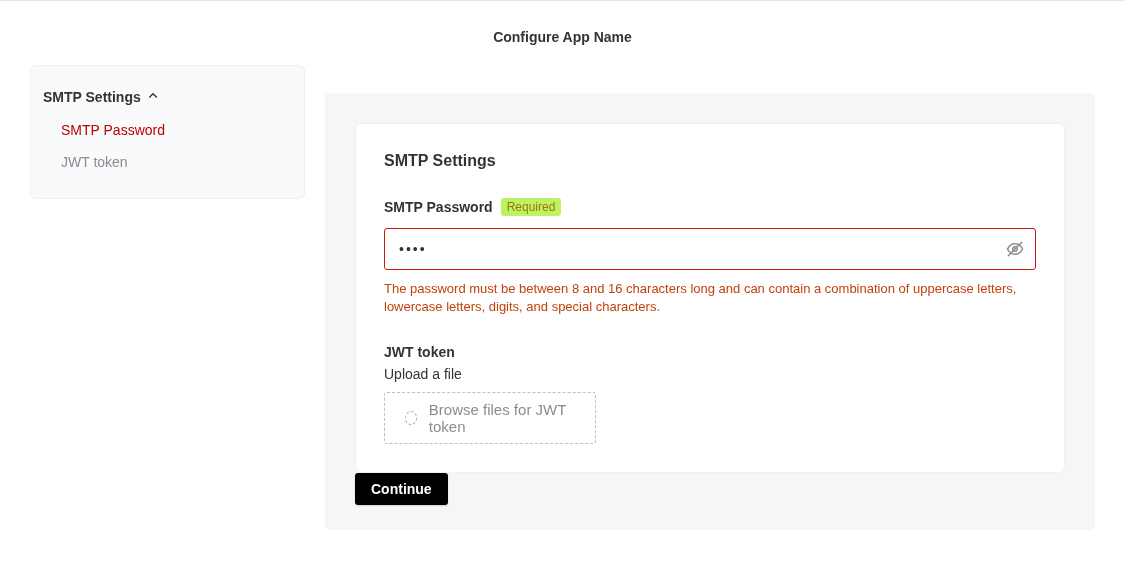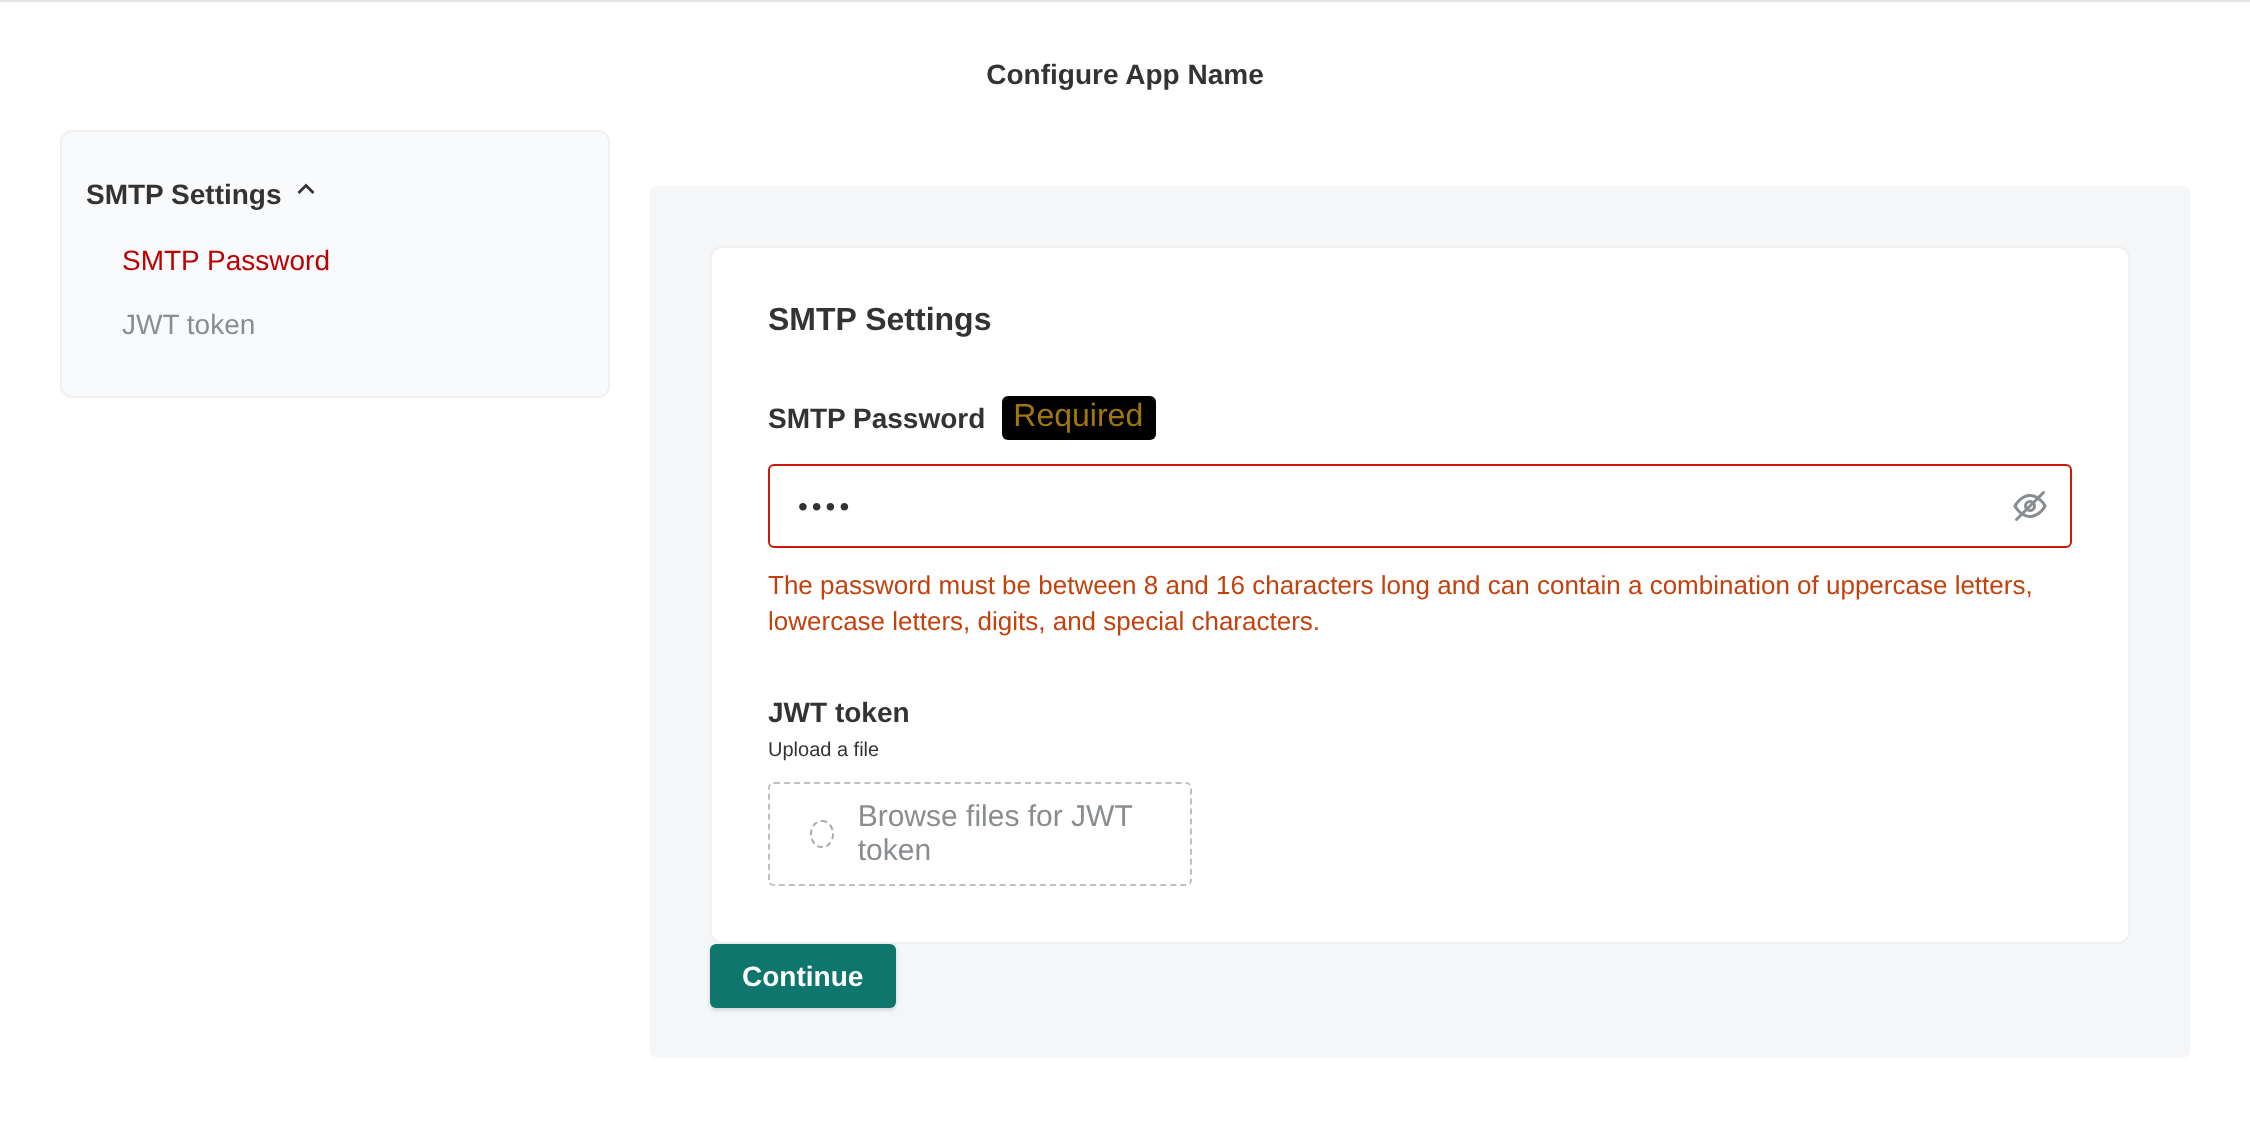--- a/index.html
+++ b/index.html
@@ -88,23 +88,23 @@
       align-items: center;
       gap: 8px;
       margin-bottom: 12px;
     }
     .field-label {
       font-size: 14px;
       font-weight: 600;
       color: #333;
     }
     .badge-required {
-      background: #000000;
+      background: #bef264;
       color: #a0770e;
-      font-size: 16px;
+      font-size: 12px;
       padding: 2px 6px;
       border-radius: 3px;
       font-weight: 400;
     }
     .input-wrapper {
       position: relative;
       display: flex;
       align-items: center;
     }
     .password-input {
@@ -131,21 +131,21 @@
       height: 18px;
       display: block;
     }
     .error-text {
       color: #c2410c;
       font-size: 13px;
       line-height: 1.4;
       margin-top: 10px;
     }
     .sub-label {
-      font-size: 10px;
+      font-size: 14px;
       font-weight: 400;
       color: #333;
       margin-top: 6px;
       margin-bottom: 10px;
     }
     .dropzone {
       width: 212px;
       height: 52px;
       border: 1px dashed #bfbfbf;
       border-radius: 3px;
@@ -166,21 +166,21 @@
       color: #8a8d90;
       font-size: 15px;
     }
     .footer-error {
       color: #C9190B;
       font-size: 13px;
       margin-top: 22px;
       margin-bottom: 12px;
     }
     .continue-btn {
-      background: #0f766e;
+      background: #000000;
       color: #ffffff;
       border: none;
       border-radius: 3px;
       padding: 8px 16px;
       font-size: 14px;
       font-weight: 600;
       cursor: pointer;
       box-shadow: 0 1px 2px rgba(0,0,0,0.15);
     }
   </style>

